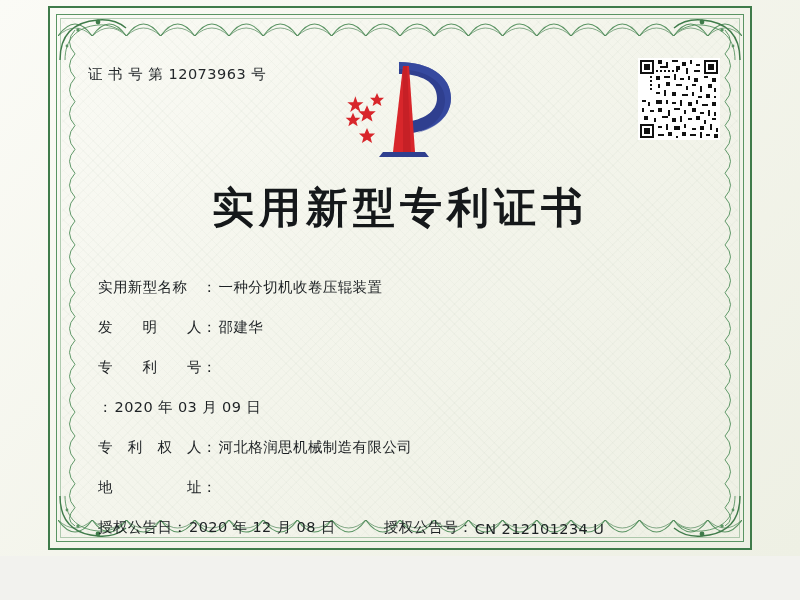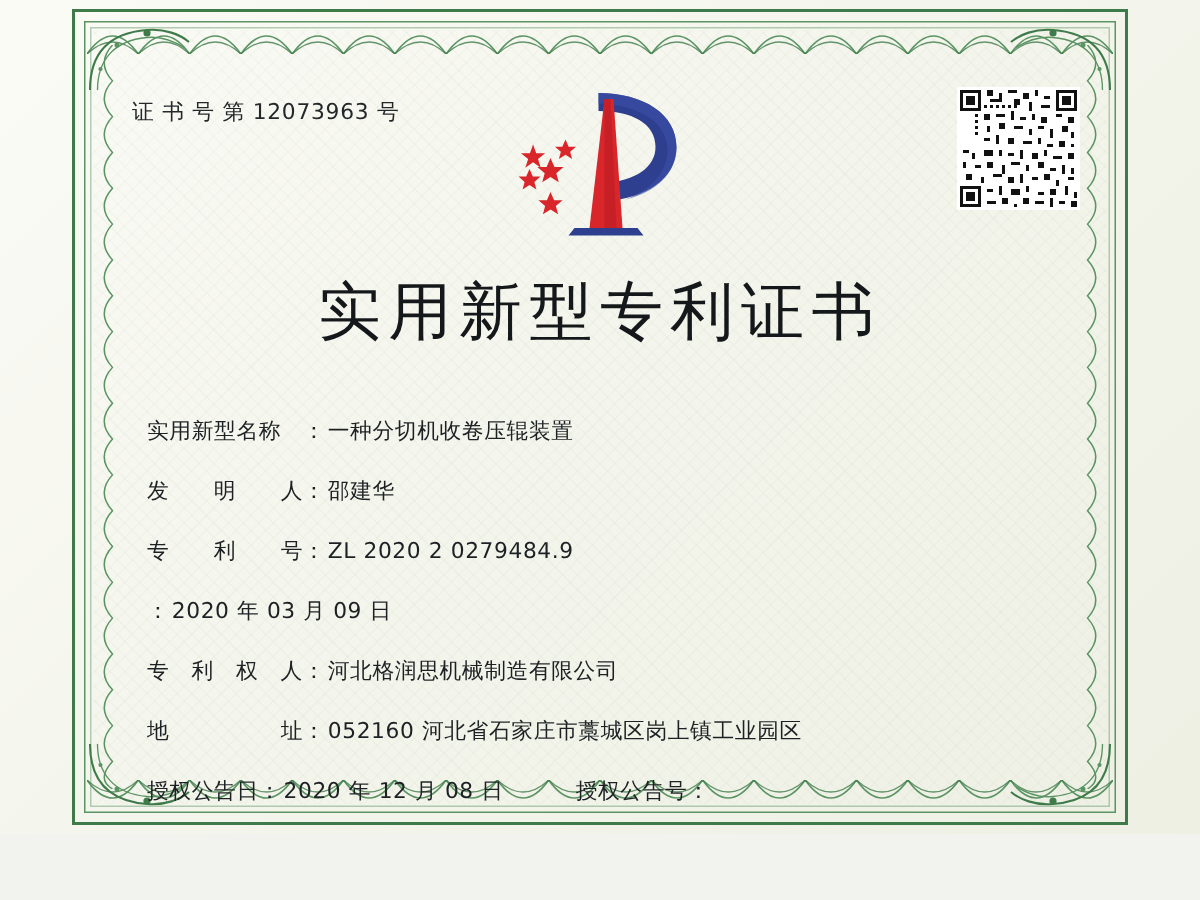--- a/index.html
+++ b/index.html
@@ -132,21 +132,21 @@
   .qr svg { display: block; }
 
   .main-title {
     position: absolute;
     left: 0;
     right: 0;
     top: 160px;
     text-align: center;
     font-family: "DejaVu Serif", "Liberation Serif", serif;
     font-size: 42px;
-    font-weight: 400;
+    font-weight: 700;
     color: #15181a;
     letter-spacing: 5px;
   }
 
   .fields {
     position: absolute;
     left: 36px;
     right: 26px;
     top: 258px;
   }
@@ -421,21 +421,20 @@
         <span class="field-value">邵建华</span>
       </div>
 
       <div class="field-row">
         <span class="field-label spread">
           <span>专</span>
           <span>利</span>
           <span>号</span>
         </span>
         <span class="field-colon">：</span>
-        <span class="field-value">ZL 2020 2 0279484.9</span>
       </div>
 
       <div class="field-row">
         <span class="field-colon">：</span>
         <span class="field-value">2020 年 03 月 09 日</span>
       </div>
 
       <div class="field-row">
         <span class="field-label spread">
           <span>专</span>
@@ -446,30 +445,30 @@
         <span class="field-colon">：</span>
         <span class="field-value">河北格润思机械制造有限公司</span>
       </div>
 
       <div class="field-row">
         <span class="field-label spread">
           <span>地</span>
           <span>址</span>
         </span>
         <span class="field-colon">：</span>
-        <span class="field-value">052160 河北省石家庄市藁城区岗上镇工业园区</span>
       </div>
 
       <div class="footer-row">
         <span class="footer-left">
           <span class="footer-label">授权公告日</span>
           <span class="field-colon">：</span>
           <span class="field-value">2020 年 12 月 08 日</span>
         </span>
         <span class="footer-right">
           <span class="footer-label">授权公告号</span>
           <span class="field-colon">：</span>
+          <span class="field-value">CN 212101234 U</span>
         </span>
       </div>
 
     </div>
   </div>
 </div>
 
 </body></html>

